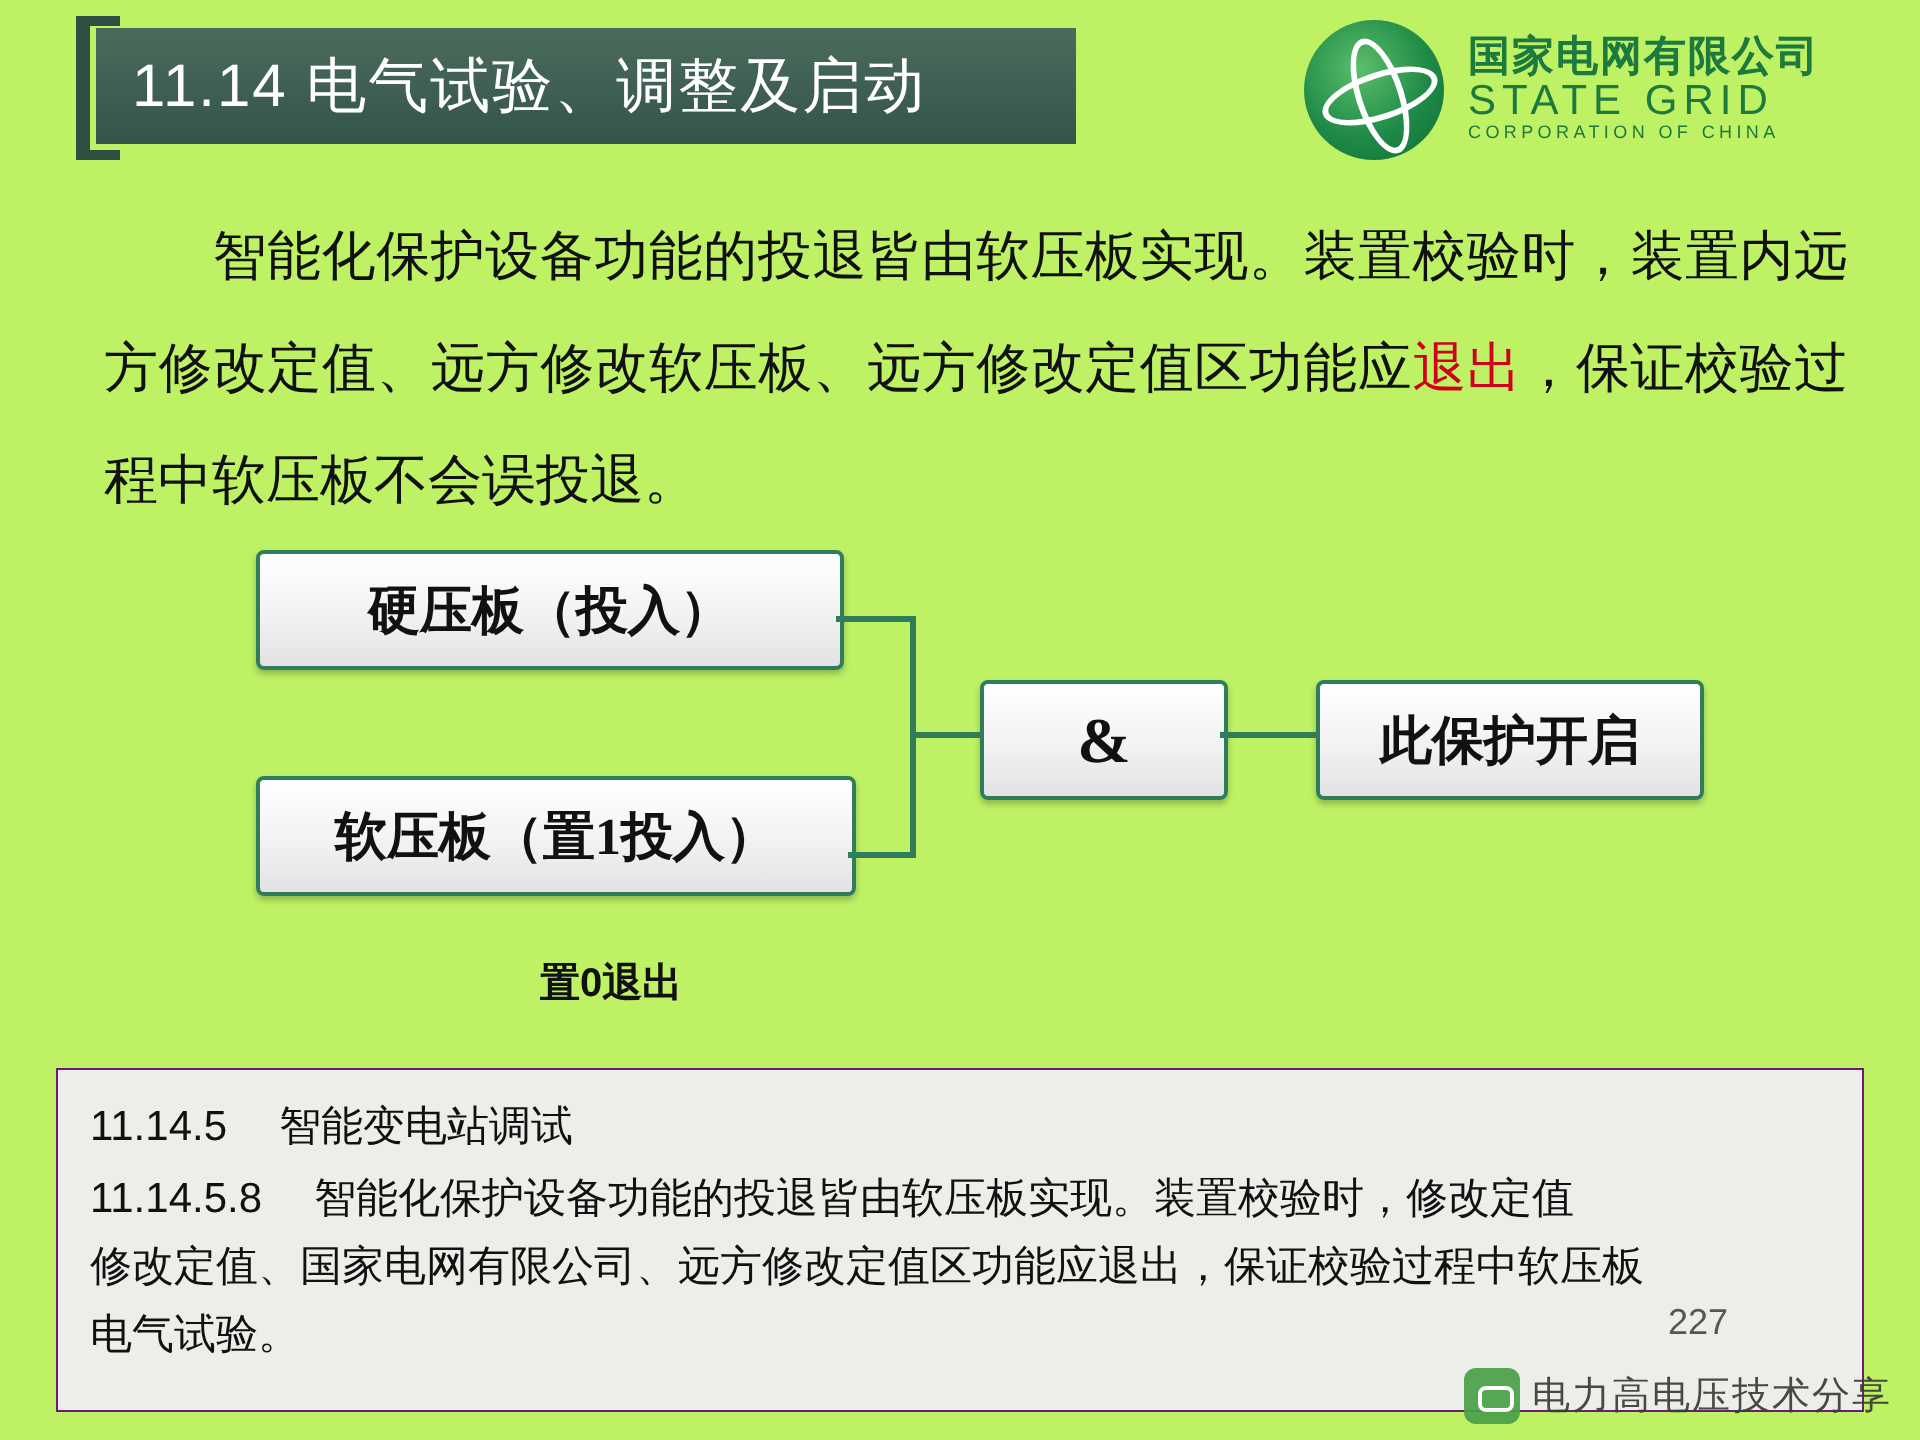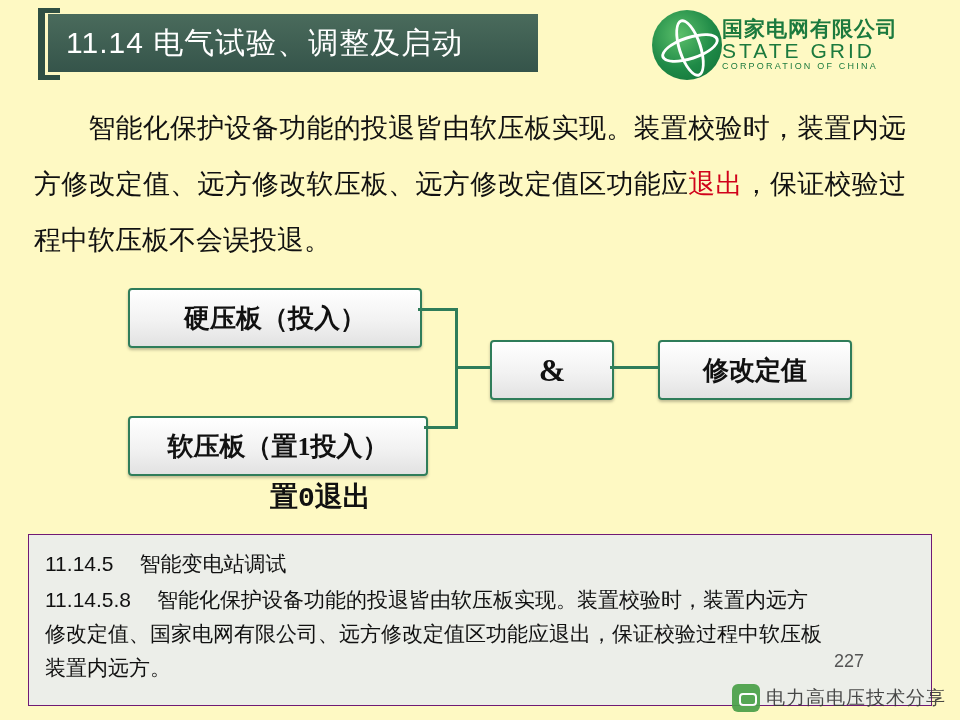--- a/index.html
+++ b/index.html
@@ -12,21 +12,21 @@
     background: #ffffff;
     font-family: "Liberation Sans", sans-serif;
     overflow: hidden;
     position: relative;
   }
   .slide {
     position: absolute;
     left: 0; top: 0;
     width: 960px;
     height: 720px;
-    background: #fef9c3;
+    background: #bef264;
   }
 
   
   .title-wrap {
     position: absolute;
     left: 38px;
     top: 14px;
     width: 500px;
     height: 58px;
   }
@@ -104,21 +104,21 @@
   .logo-mark::after {
     content: "";
     position: absolute;
     left: 26px; top: 8px;
     width: 18px; height: 54px;
     border-radius: 50%;
     border: 3px solid #ffffff;
     transform: rotate(-18deg);
   }
   .logo-text {
-    margin-left: 0;
+    margin-left: 12px;
     line-height: 1.05;
   }
   .logo-cn {
     color: #1c7a3e;
     font-size: 21px;
     font-weight: bold;
     letter-spacing: 1px;
   }
   .logo-en {
     color: #1c7a3e;
@@ -128,21 +128,21 @@
   }
   .logo-sub {
     color: #1c7a3e;
     font-size: 9px;
     letter-spacing: 2.2px;
   }
 
   
   .body-para {
     position: absolute;
-    left: 34px;
+    left: 52px;
     top: 100px;
     width: 872px;
     font-size: 27px;
     line-height: 56px;
     color: #111111;
     text-align: justify;
     font-family: "Liberation Sans", sans-serif;
   }
   .body-para .indent { display: inline-block; width: 54px; }
   .hl-red { color: #d0021b; }
@@ -163,44 +163,44 @@
     box-shadow: 0 2px 3px rgba(0,0,0,0.25);
     display: flex;
     align-items: center;
     justify-content: center;
     color: #111111;
     font-weight: bold;
     font-size: 26px;
     font-family: "Liberation Serif", serif;
   }
   #node-hard {
-    left: 28px; top: 16px; width: 290px; height: 56px;
+    left: 28px; top: 3px; width: 290px; height: 56px;
   }
   #node-soft {
-    left: 28px; top: 144px; width: 296px; height: 56px;
+    left: 28px; top: 116px; width: 296px; height: 56px;
   }
   #node-and {
     left: 390px; top: 68px; width: 120px; height: 56px;
     font-size: 32px;
   }
   #node-out {
     left: 558px; top: 68px; width: 190px; height: 56px;
   }
   .wire {
     position: absolute;
     background: #2f7d5a;
   }
   .lbl-zero {
     position: absolute;
     left: 170px;
     top: 206px;
-    font-size: 28px;
+    font-size: 20px;
     font-weight: bold;
     color: #111111;
-    font-family: Liberation Mono, monospace;
+    font-family: Liberation Sans, sans-serif;
   }
 
   
   .note-box {
     position: absolute;
     left: 28px;
     top: 534px;
     width: 904px;
     height: 172px;
     background: #eceee9;
@@ -281,40 +281,40 @@
   </div>
 
   <div class="body-para">
     <span class="indent"></span><span>智能化保护设备功能的投退皆由软压板实现。装置校验时，装置内远方修改定值、远方修改软压板、远方修改定值区功能应</span><span class="hl-red">退出</span><span>，保证校验过程中软压板不会误投退。</span>
   </div>
 
   <div class="diagram">
     <div class="node" id="node-hard">硬压板（投入）</div>
     <div class="node" id="node-soft">软压板（置1投入）</div>
     <div class="node" id="node-and">&amp;</div>
-    <div class="node" id="node-out">修改定值</div>
+    <div class="node" id="node-out">此保护开启</div>
 
     <div class="wire" style="left:318px; top:36px; width:40px; height:3px;"></div>
     <div class="wire" style="left:324px; top:154px; width:34px; height:3px;"></div>
     <div class="wire" style="left:355px; top:36px; width:3px; height:121px;"></div>
     <div class="wire" style="left:355px; top:94px; width:37px; height:3px;"></div>
     <div class="wire" style="left:510px; top:94px; width:50px; height:3px;"></div>
 
     <div class="lbl-zero">置0退出</div>
   </div>
 
   <div class="note-box">
     <div class="note-line first">
       <span>11.14.5</span><span class="note-gap"></span><span>智能变电站调试</span>
     </div>
     <div class="note-line">
-      <span>11.14.5.8</span><span class="note-gap"></span><span>智能化保护设备功能的投退皆由软压板实现。装置校验时，装置内远方</span>
+      <span>11.14.5.8</span><span class="note-gap"></span><span>智能化保护设备功能的投退皆由软压板实现。装置校验时，修改定值</span>
     </div>
     <div class="note-line">修改定值、国家电网有限公司、远方修改定值区功能应退出，保证校验过程中软压板</div>
-    <div class="note-line">装置内远方。</div>
+    <div class="note-line">电气试验。</div>
   </div>
 
   <div class="page-num">227</div>
 
   <div class="watermark">
     <div class="wm-logo"></div>
     <div class="wm-text">电力高电压技术分享</div>
   </div>
 
 </div>

